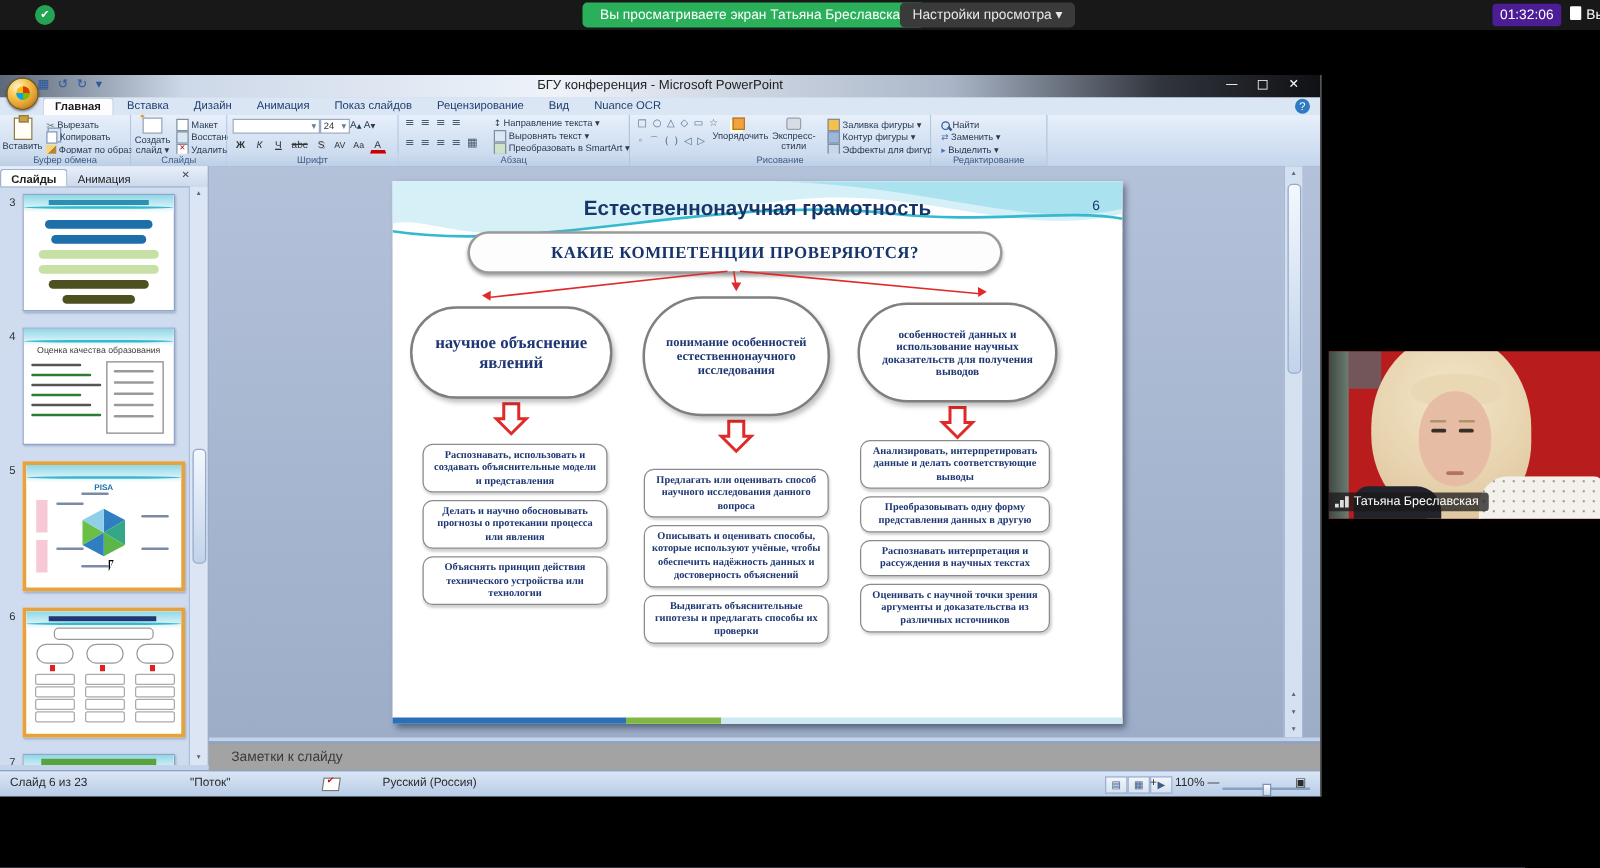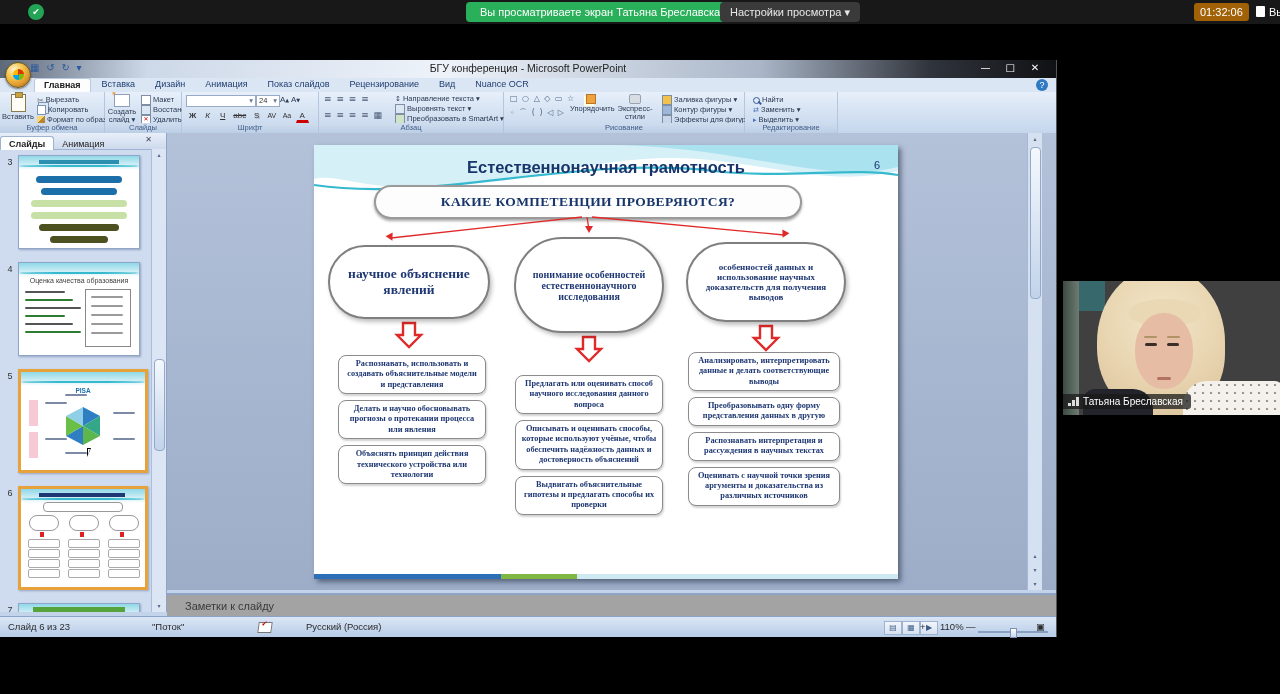--- a/index.html
+++ b/index.html
@@ -9,21 +9,21 @@
   .ico{font-family:"DejaVu Sans",sans-serif;font-style:normal;}
 
   
   #topbar{left:0;top:0;width:1280px;height:24px;background:#181818;}
   #shield{left:28px;top:4px;width:16px;height:16px;border-radius:50%;background:#23a455;
           color:#fff;font-size:9px;line-height:16px;text-align:center;}
   #banner{left:466px;top:2px;height:20px;background:#2aaf5a;border-radius:4px;color:#fff;
           font-size:11px;line-height:20px;padding:0 14px;}
   #viewset{left:720px;top:2px;height:20px;background:#3a3a3a;border-radius:4px;color:#e8e8e8;
           font-size:11px;line-height:20px;padding:0 10px;}
-  #clock{left:1194px;top:3px;height:18px;background:#a16207;border-radius:3px;color:#fff;
+  #clock{left:1194px;top:3px;height:18px;background:#4c1d95;border-radius:3px;color:#fff;
           font-size:11px;line-height:18px;padding:0 6px;}
   #exitbox{left:1256px;top:3px;height:18px;color:#fff;font-size:11px;line-height:18px;white-space:nowrap;}
   #exitbox .door{display:inline-block;width:9px;height:11px;background:#fff;border-radius:1px;
           position:relative;top:1px;margin-right:4px;}
 
   
   #ppt{left:0;top:60px;width:1056px;height:576px;background:#c3d3ea;border-right:1px solid #555;
        border-bottom:1px solid #777;}
   #titlebar{left:0;top:0;width:1056px;height:18px;
       background:linear-gradient(to right,#5d6878 0%,#cdd8e8 14%,#eef3fa 42%,#aab6c8 72%,#30343c 88%,#101114 100%);}
@@ -132,21 +132,21 @@
       background:linear-gradient(#dbe6f5,#b7cce7);border-top:1px solid #8aa4c8;font-size:9.5px;color:#2b2b2b;}
   #statusbar .sb{position:absolute;top:4px;}
   .book{width:12px;height:9px;background:#fff;border:1px solid #777;transform:skewX(-8deg);position:relative;}
   .book:after{content:"✔";position:absolute;left:2px;top:-3px;color:#c00;font-size:7px;}
   .viewbtn{display:inline-block;width:16px;text-align:center;font-size:8px;color:#3e5b87;
       border:1px solid #9fb3d1;background:linear-gradient(#f2f6fb,#d7e2f0);height:12px;line-height:12px;}
   #zoomtrack{display:inline-block;width:70px;height:2px;background:#8aa0c0;vertical-align:middle;position:relative;}
   #zoomknob{position:absolute;left:32px;top:-3px;width:5px;height:8px;background:linear-gradient(#fefefe,#c9d6e8);border:1px solid #7d93b5;}
 
   
-  #cam{left:1063px;top:281px;width:217px;height:134px;background:#404040;overflow:hidden;}
+  #cam{left:1063px;top:281px;width:217px;height:134px;background:#b91c1c;overflow:hidden;}
   #cam .frame-strip{position:absolute;left:0;top:0;width:16px;height:134px;background:linear-gradient(to right,#3d4a44,#6d7b72);}
   #cam .corner{position:absolute;left:16px;top:0;width:26px;height:30px;background:#2e8f96;opacity:.5;}
   .hair{position:absolute;left:34px;top:-14px;width:128px;height:150px;border-radius:50% 50% 42% 46%;
       background:radial-gradient(circle at 50% 35%,#f3e6c9 0%,#e7d3ae 55%,#d9c19a 100%);}
   .face{position:absolute;left:72px;top:32px;width:58px;height:76px;border-radius:48%;background:#e6bca4;}
   .fringe{position:absolute;left:66px;top:18px;width:72px;height:26px;border-radius:50% 50% 40% 40%;background:#ead8b4;}
   .eye{position:absolute;width:12px;height:3px;background:#3a2e28;border-radius:2px;top:62px;}
   .brow{position:absolute;width:13px;height:2px;background:#b09366;border-radius:2px;top:55px;}
   .mouth{position:absolute;left:94px;top:96px;width:14px;height:3px;background:#b37263;border-radius:2px;}
   .shoulderL{position:absolute;left:20px;top:108px;width:70px;height:40px;background:#23232c;border-radius:12px 20px 0 0;}

